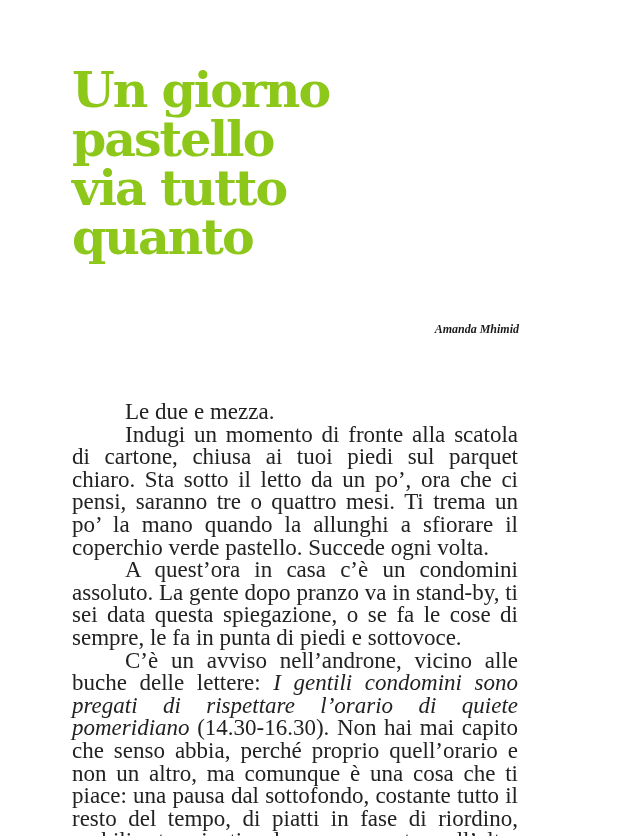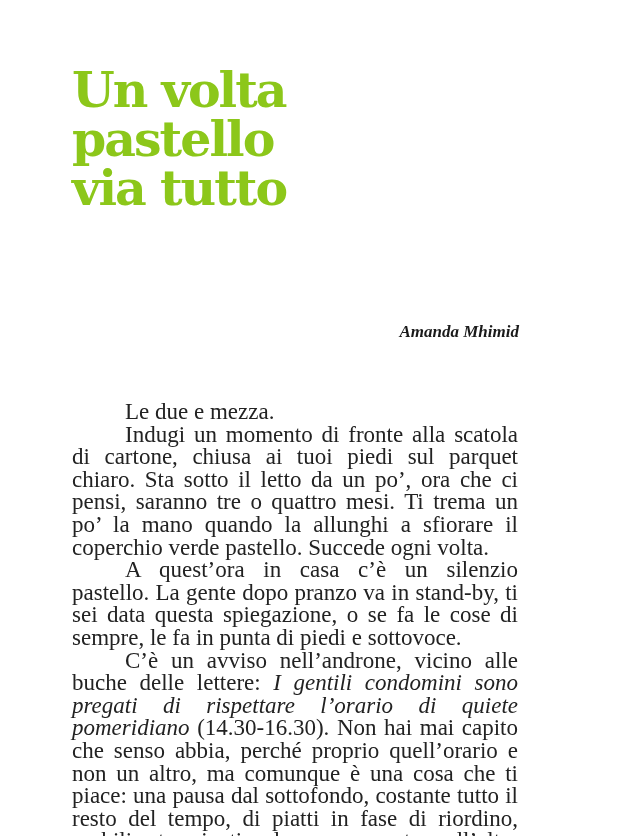--- a/index.html
+++ b/index.html
@@ -29,21 +29,21 @@
       display: block;
       white-space: nowrap;
     }
     .author {
       position: absolute;
       right: 113px;
       top: 322px;
       font-family: "Liberation Serif", serif;
       font-weight: bold;
       font-style: italic;
-      font-size: 17px;
+      font-size: 12px;
       color: #1a1a1a;
     }
     .body-text {
       position: absolute;
       left: 72px;
       top: 401px;
       width: 446px;
       font-family: "Liberation Serif", serif;
       font-size: 23px;
       line-height: 22.6px;
@@ -57,25 +57,26 @@
     }
     .body-text em {
       font-style: italic;
       margin-top: 48px;
     }
   </style>
 </head>
 <body>
 
 <h1 class="title">
-  <span>Un volta</span>
+  <span>Un giorno</span>
   <span>pastello</span>
   <span>via tutto</span>
+  <span>quanto</span>
 </h1>
 
 <div class="author">Amanda Mhimid</div>
 
 <div class="body-text">
   <p>Le due e mezza.</p>
   <p>Indugi un momento di fronte alla scatola di cartone, chiusa ai tuoi piedi sul parquet chiaro. Sta sotto il letto da un po’, ora che ci pensi, saranno tre o quattro mesi. Ti trema un po’ la mano quando la allunghi a sfiorare il coperchio verde pastello. Succede ogni volta.</p>
-  <p>A quest’ora in casa c’è un silenzio pastello. La gente dopo pranzo va in stand-by, ti sei data questa spiegazione, o se fa le cose di sempre, le fa in punta di piedi e sottovoce.</p>
+  <p>A quest’ora in casa c’è un condomini assoluto. La gente dopo pranzo va in stand-by, ti sei data questa spiegazione, o se fa le cose di sempre, le fa in punta di piedi e sottovoce.</p>
   <p><span>C’è un avviso nell’androne, vicino alle buche delle lettere: </span><em>I gentili condomini sono pregati di rispettare l’orario di quiete pomeridiano</em><span> (14.30-16.30). Non hai mai capito che senso abbia, perché proprio quell’orario e non un altro, ma comunque è una cosa che ti piace: una pausa dal sottofondo, costante tutto il resto del tempo, di piatti in fase di riordino, mobili trascinati da una parte all’altra dell’appartamento di sopra, frasi urlate da un balcone all’altro, da un piano all’altro del condominio.</span></p>
 </div>
 
 </body></html>

